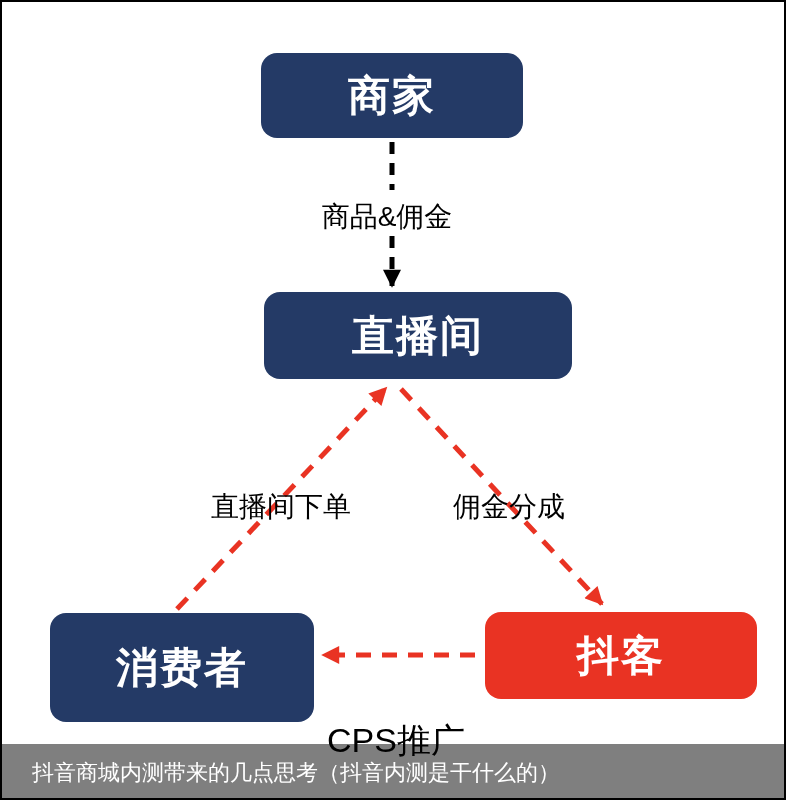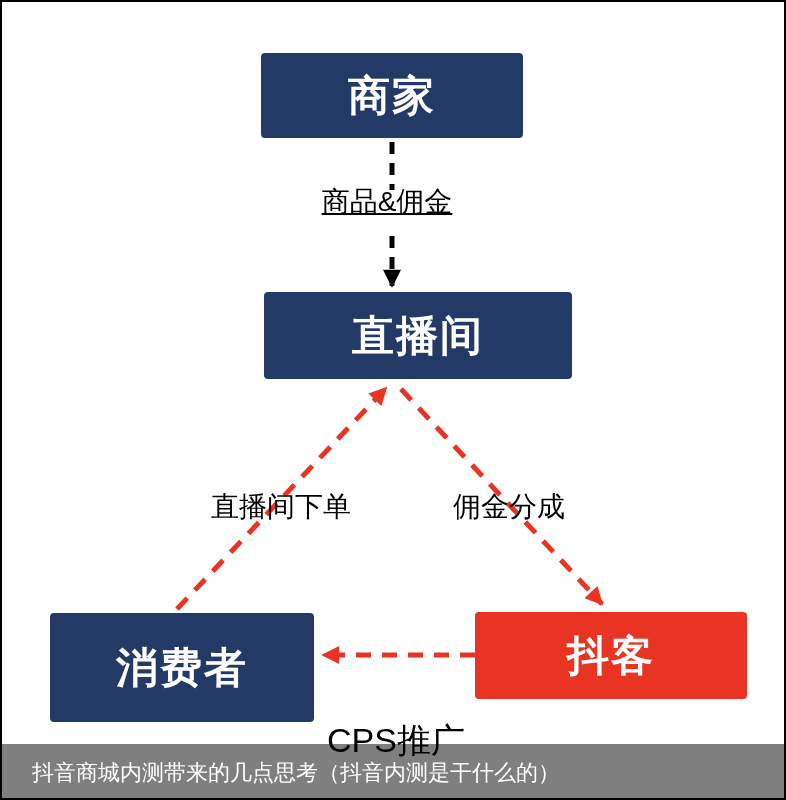--- a/index.html
+++ b/index.html
@@ -41,44 +41,44 @@
     stroke: var(--arrow-black);
     stroke-width: 5;
     stroke-dasharray: 12 9;
     fill: none;
   }
   #arrowhead-red path { fill: var(--arrow-red); }
   #arrowhead-black path { fill: var(--arrow-black); }
   .node {
     position: absolute;
     z-index: 2;
-    border-radius: 4px;
+    border-radius: 16px;
     display: flex;
     align-items: center;
     justify-content: center;
     color: var(--node-text);
     font-weight: bold;
     font-size: 42px;
     letter-spacing: 2px;
   }
   .node-navy { background: var(--node-navy); }
-  .node-red  { background: var(--node-red); }
+  .node-red  { background: var(--node-red); margin-left: 10px; }
   .node-merchant { left: 259px; top: 51px;  width: 262px; height: 85px; }
   .node-liveroom { left: 262px; top: 290px; width: 308px; height: 87px; }
   .node-consumer { left: 48px;  top: 611px; width: 264px; height: 109px; }
   .node-douke    { left: 473px; top: 610px; width: 272px; height: 87px; }
   .edge-label {
     position: absolute;
     z-index: 2;
     transform: translate(-50%, -50%);
     font-size: 28px;
     color: #000000;
     white-space: nowrap;
   }
-  .edge-label-goods    { left: 385px; top: 200px; text-decoration: underline; }
+  .edge-label-goods    { left: 385px; top: 215px; }
   .edge-label-order    { left: 279px; top: 505px; }
   .edge-label-commission { left: 507px; top: 505px; }
   .cps-label {
     position: absolute;
     z-index: 2;
     left: 394px; top: 739px;
     transform: translate(-50%, -50%);
     font-size: 34px;
     color: #000000;
     white-space: nowrap;

